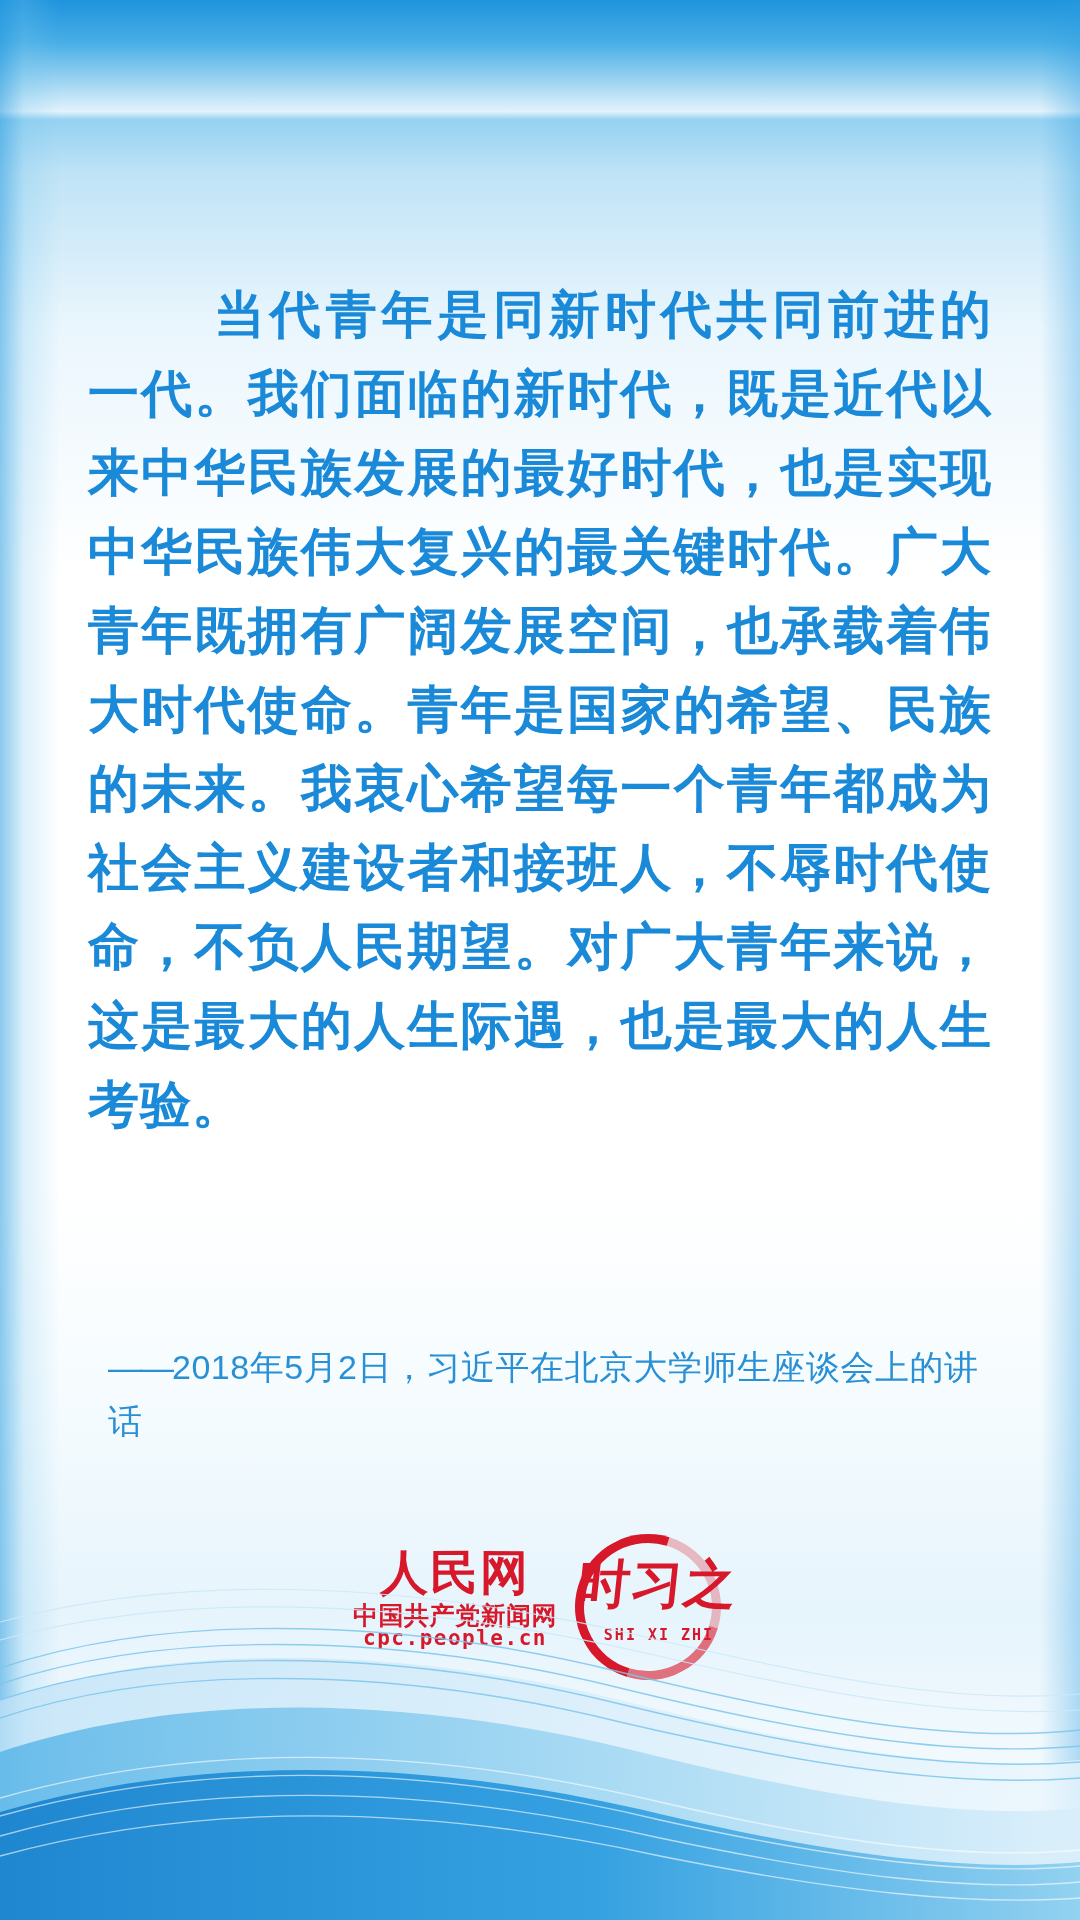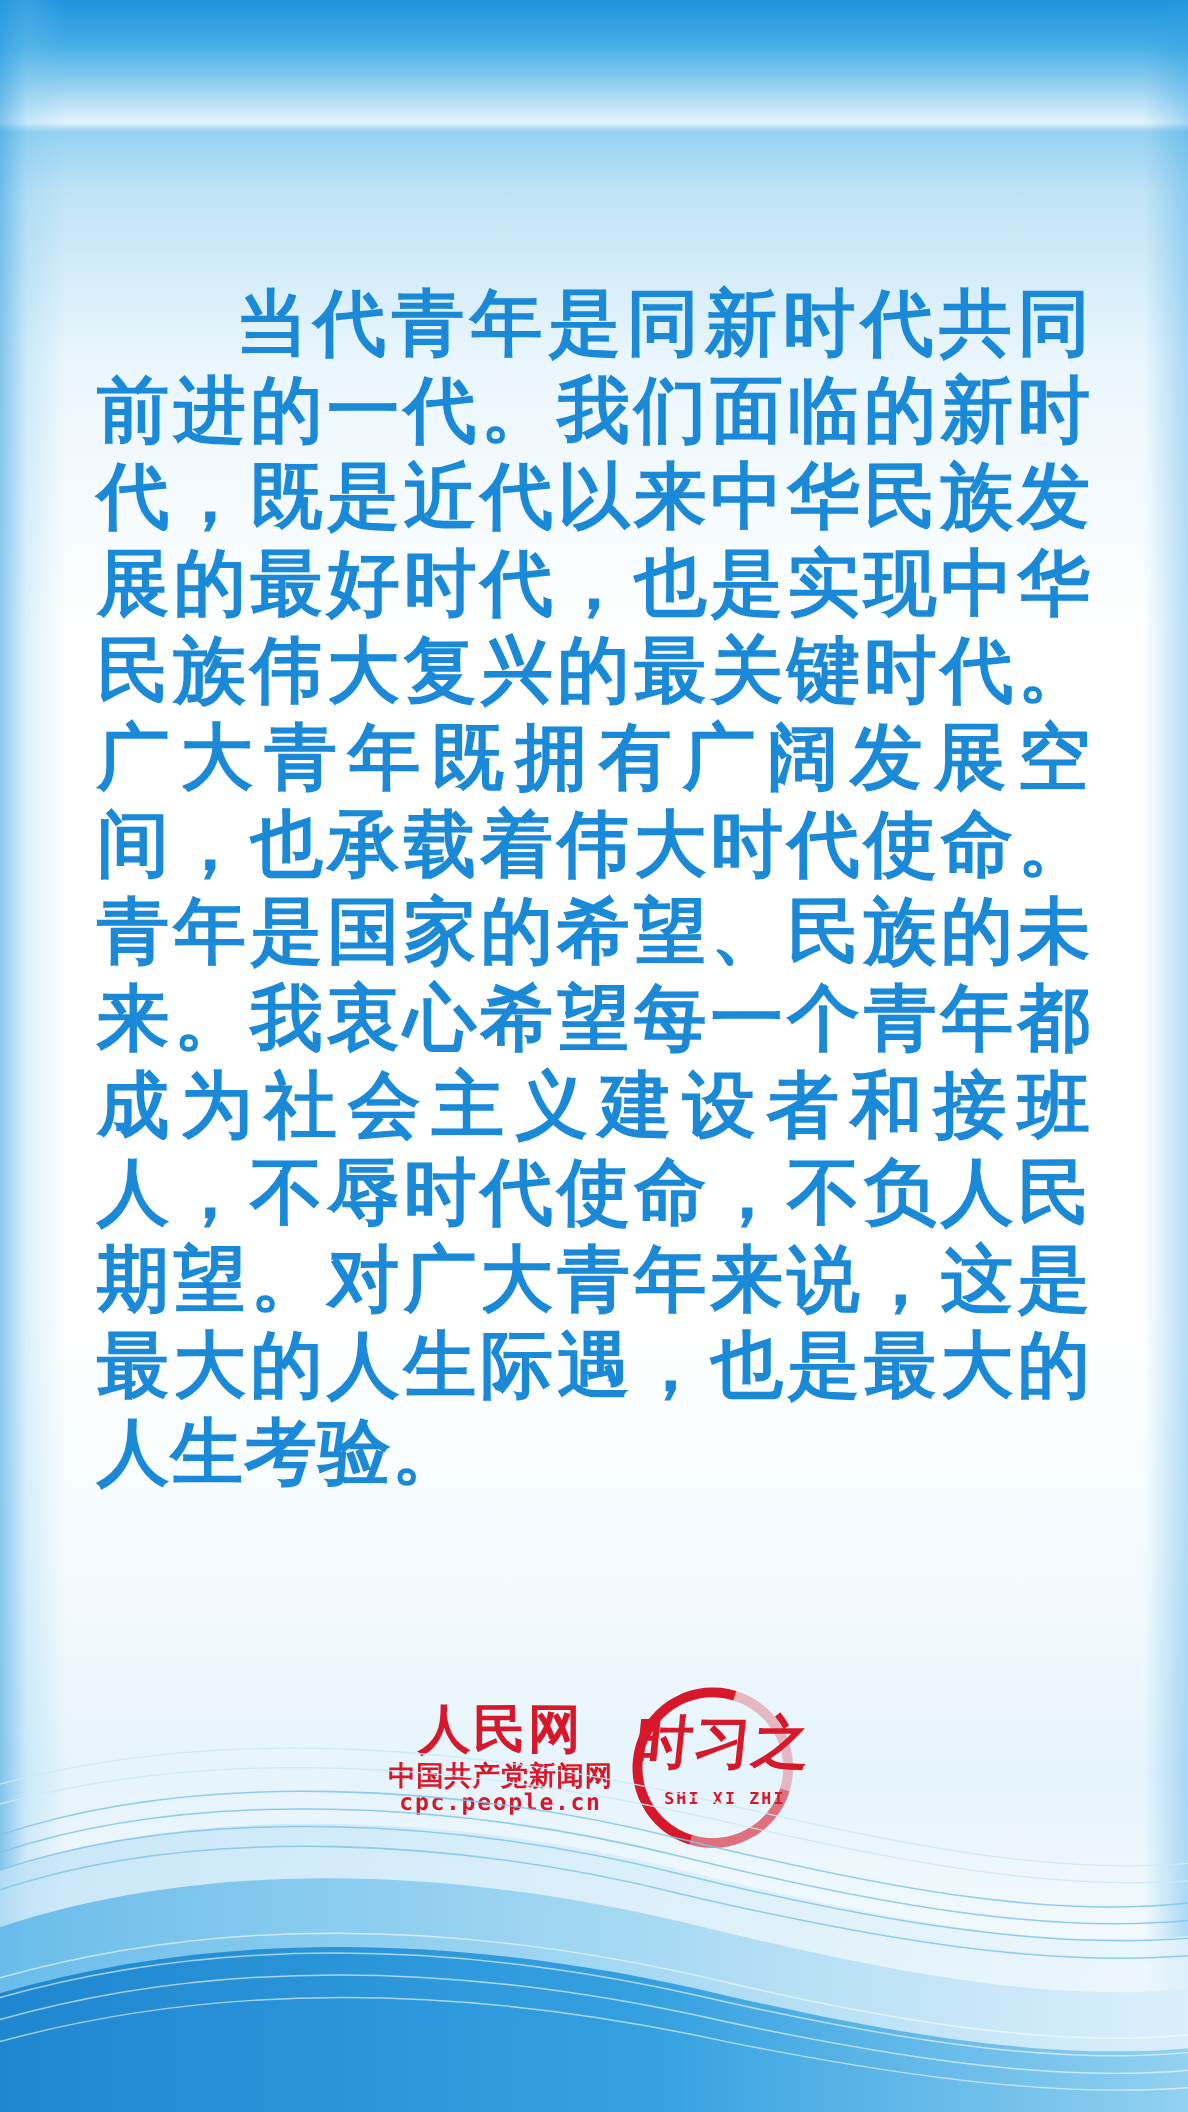--- a/index.html
+++ b/index.html
@@ -52,26 +52,26 @@
     left: 0;
     bottom: 0;
     width: 1080px;
     height: 520px;
   }
 
   
   .quote {
     position: absolute;
     left: 88px;
-    top: 254px;
+    top: 275px;
     width: 904px;
     color: #1a8ad8;
     font-family: "DejaVu Serif", "Liberation Serif", serif;
     font-weight: 700;
-    font-size: 66px;
+    font-size: 51px;
     line-height: 79px;
     letter-spacing: 1px;
     text-indent: 126px;
     text-align: justify;
     text-justify: inter-ideograph;
   }
 
   
   .attribution {
     position: absolute;
@@ -174,20 +174,23 @@
 <body>
 
 <div class="poster">
 
   <div class="top-band"></div>
   <div class="left-edge"></div>
   <div class="right-edge"></div>
 
   <div class="quote">当代青年是同新时代共同前进的一代。我们面临的新时代，既是近代以来中华民族发展的最好时代，也是实现中华民族伟大复兴的最关键时代。广大青年既拥有广阔发展空间，也承载着伟大时代使命。青年是国家的希望、民族的未来。我衷心希望每一个青年都成为社会主义建设者和接班人，不辱时代使命，不负人民期望。对广大青年来说，这是最大的人生际遇，也是最大的人生考验。</div>
 
+  <div class="attribution">
+    <span class="dash">——</span><span>2018年5月2日，习近平在北京大学师生座谈会上的讲话</span>
+  </div>
 
   <div class="logos">
 
     <div class="logo-people">
       <div class="cn-name">人民网</div>
       <div class="sub-name">中国共产党新闻网</div>
       <div class="domain">cpc.people.cn</div>
     </div>
 
     <div class="logo-shixizhi">

